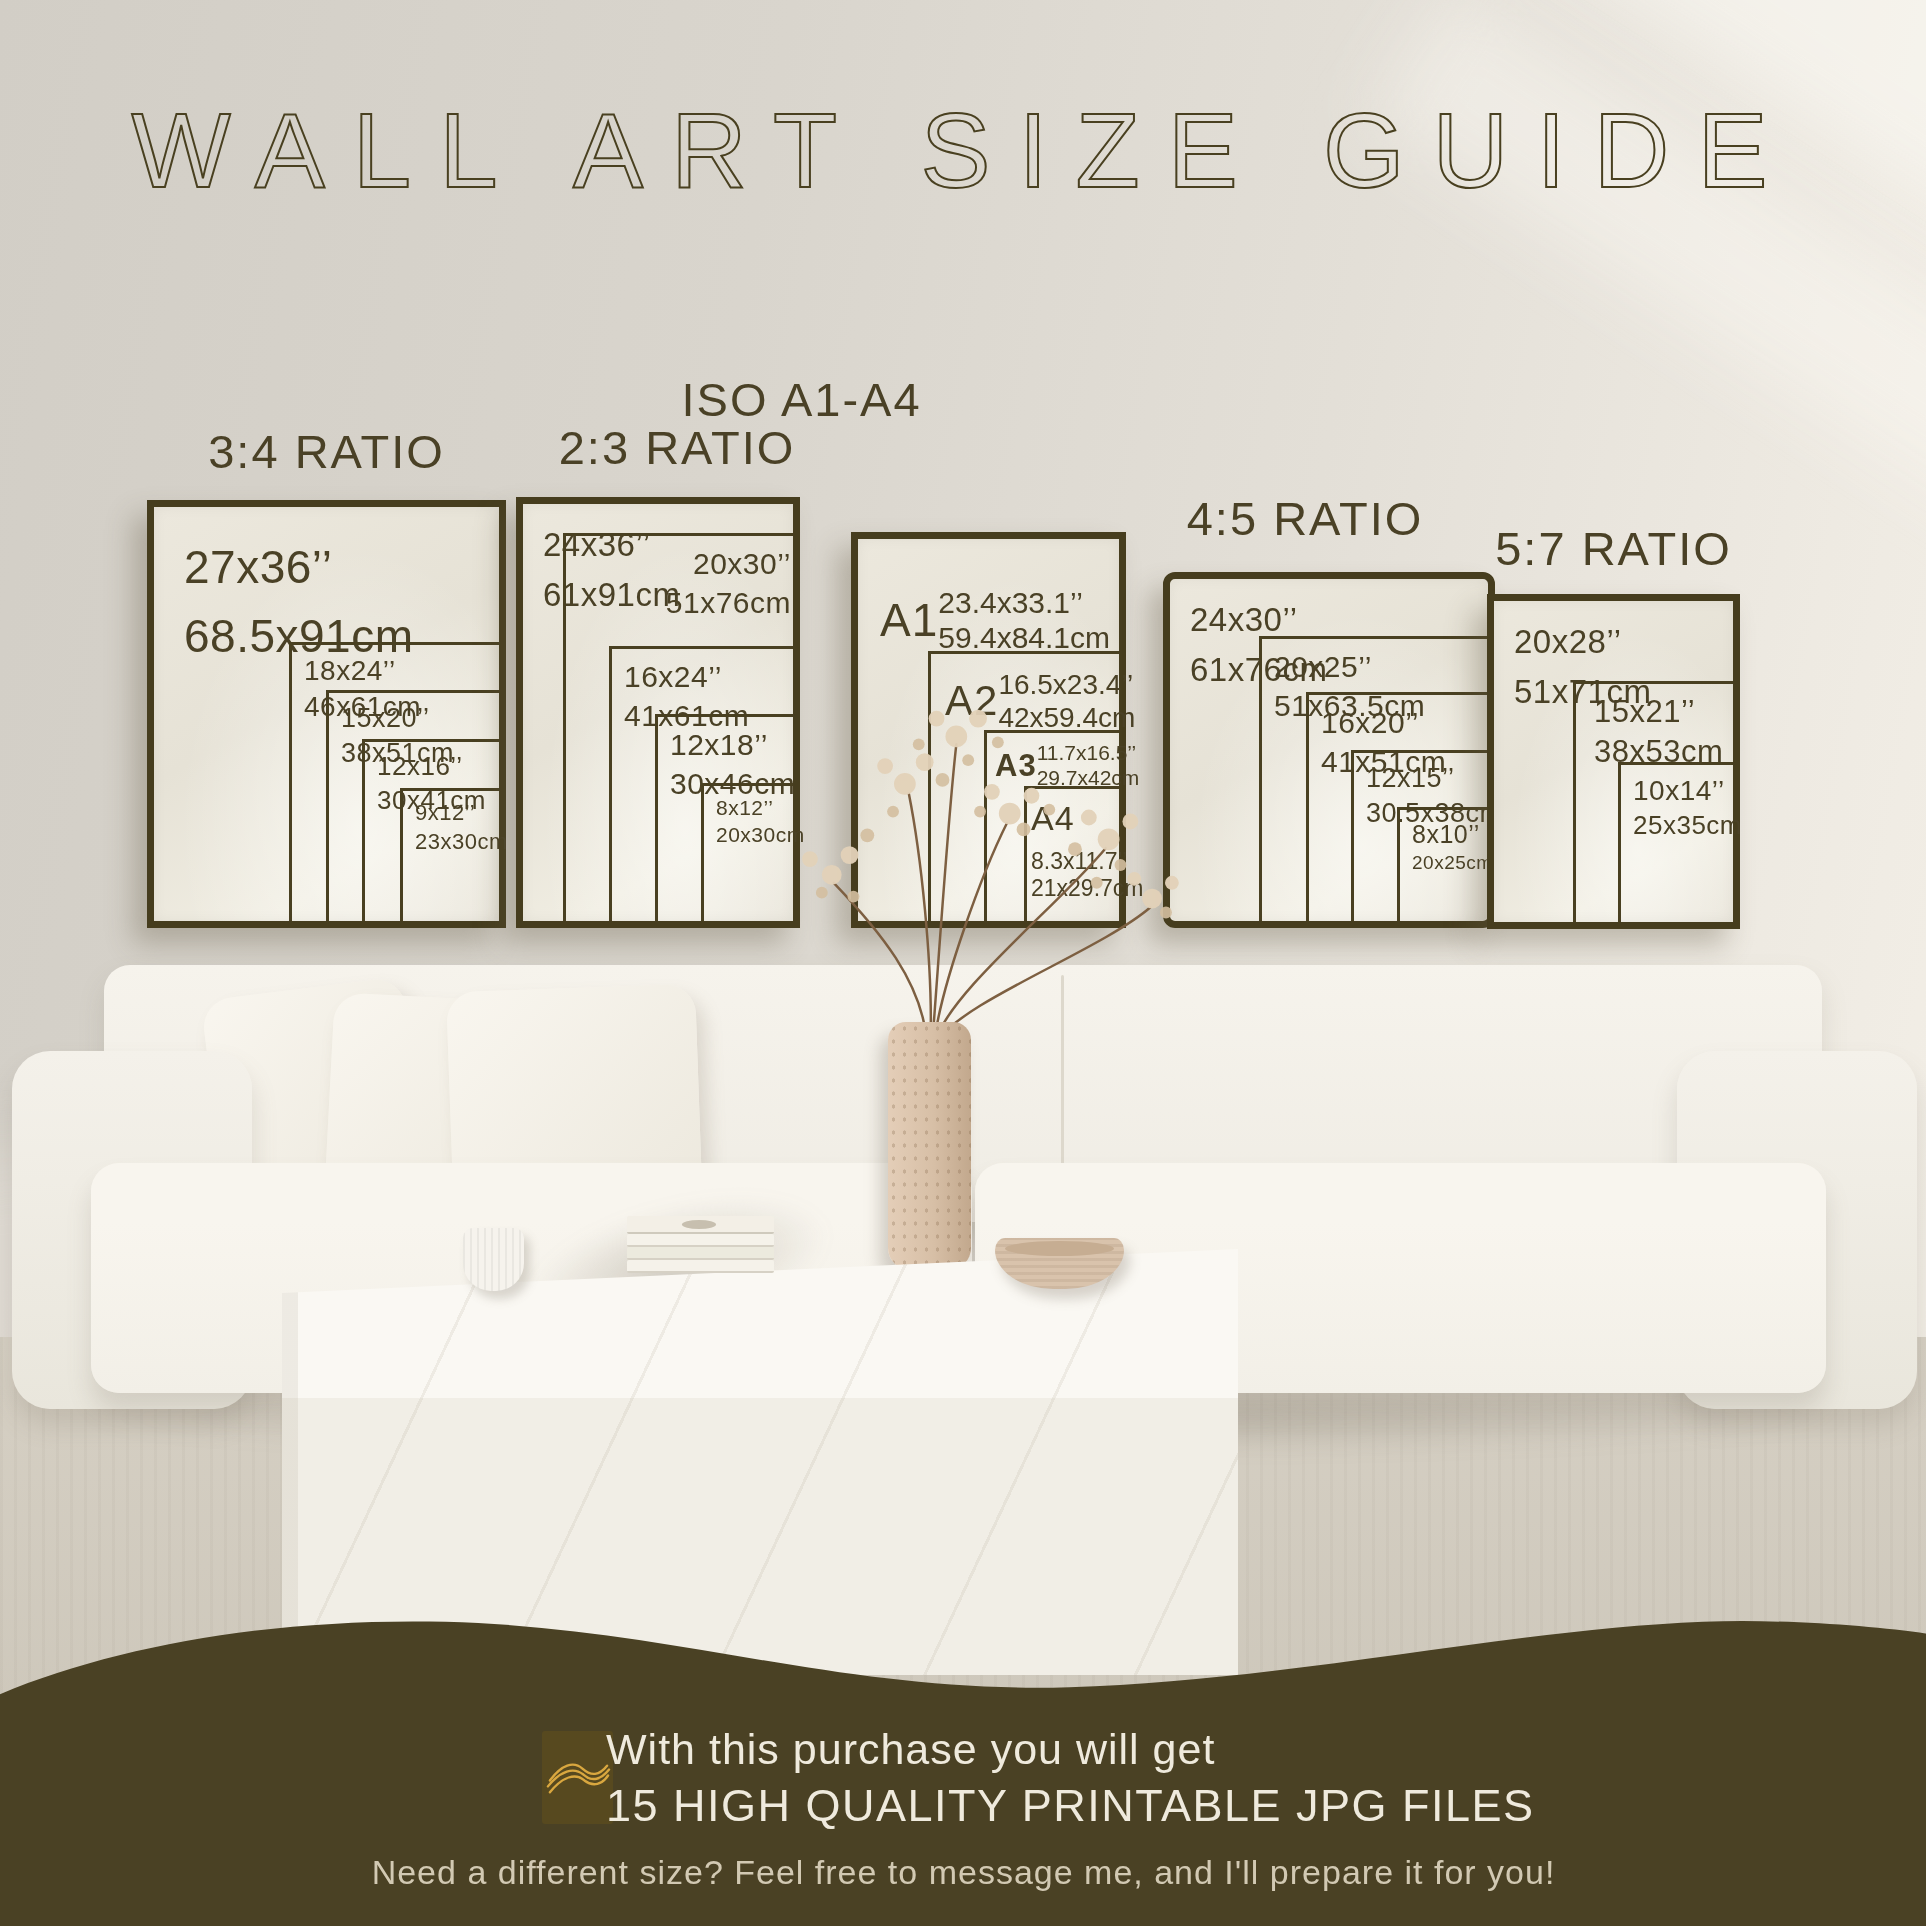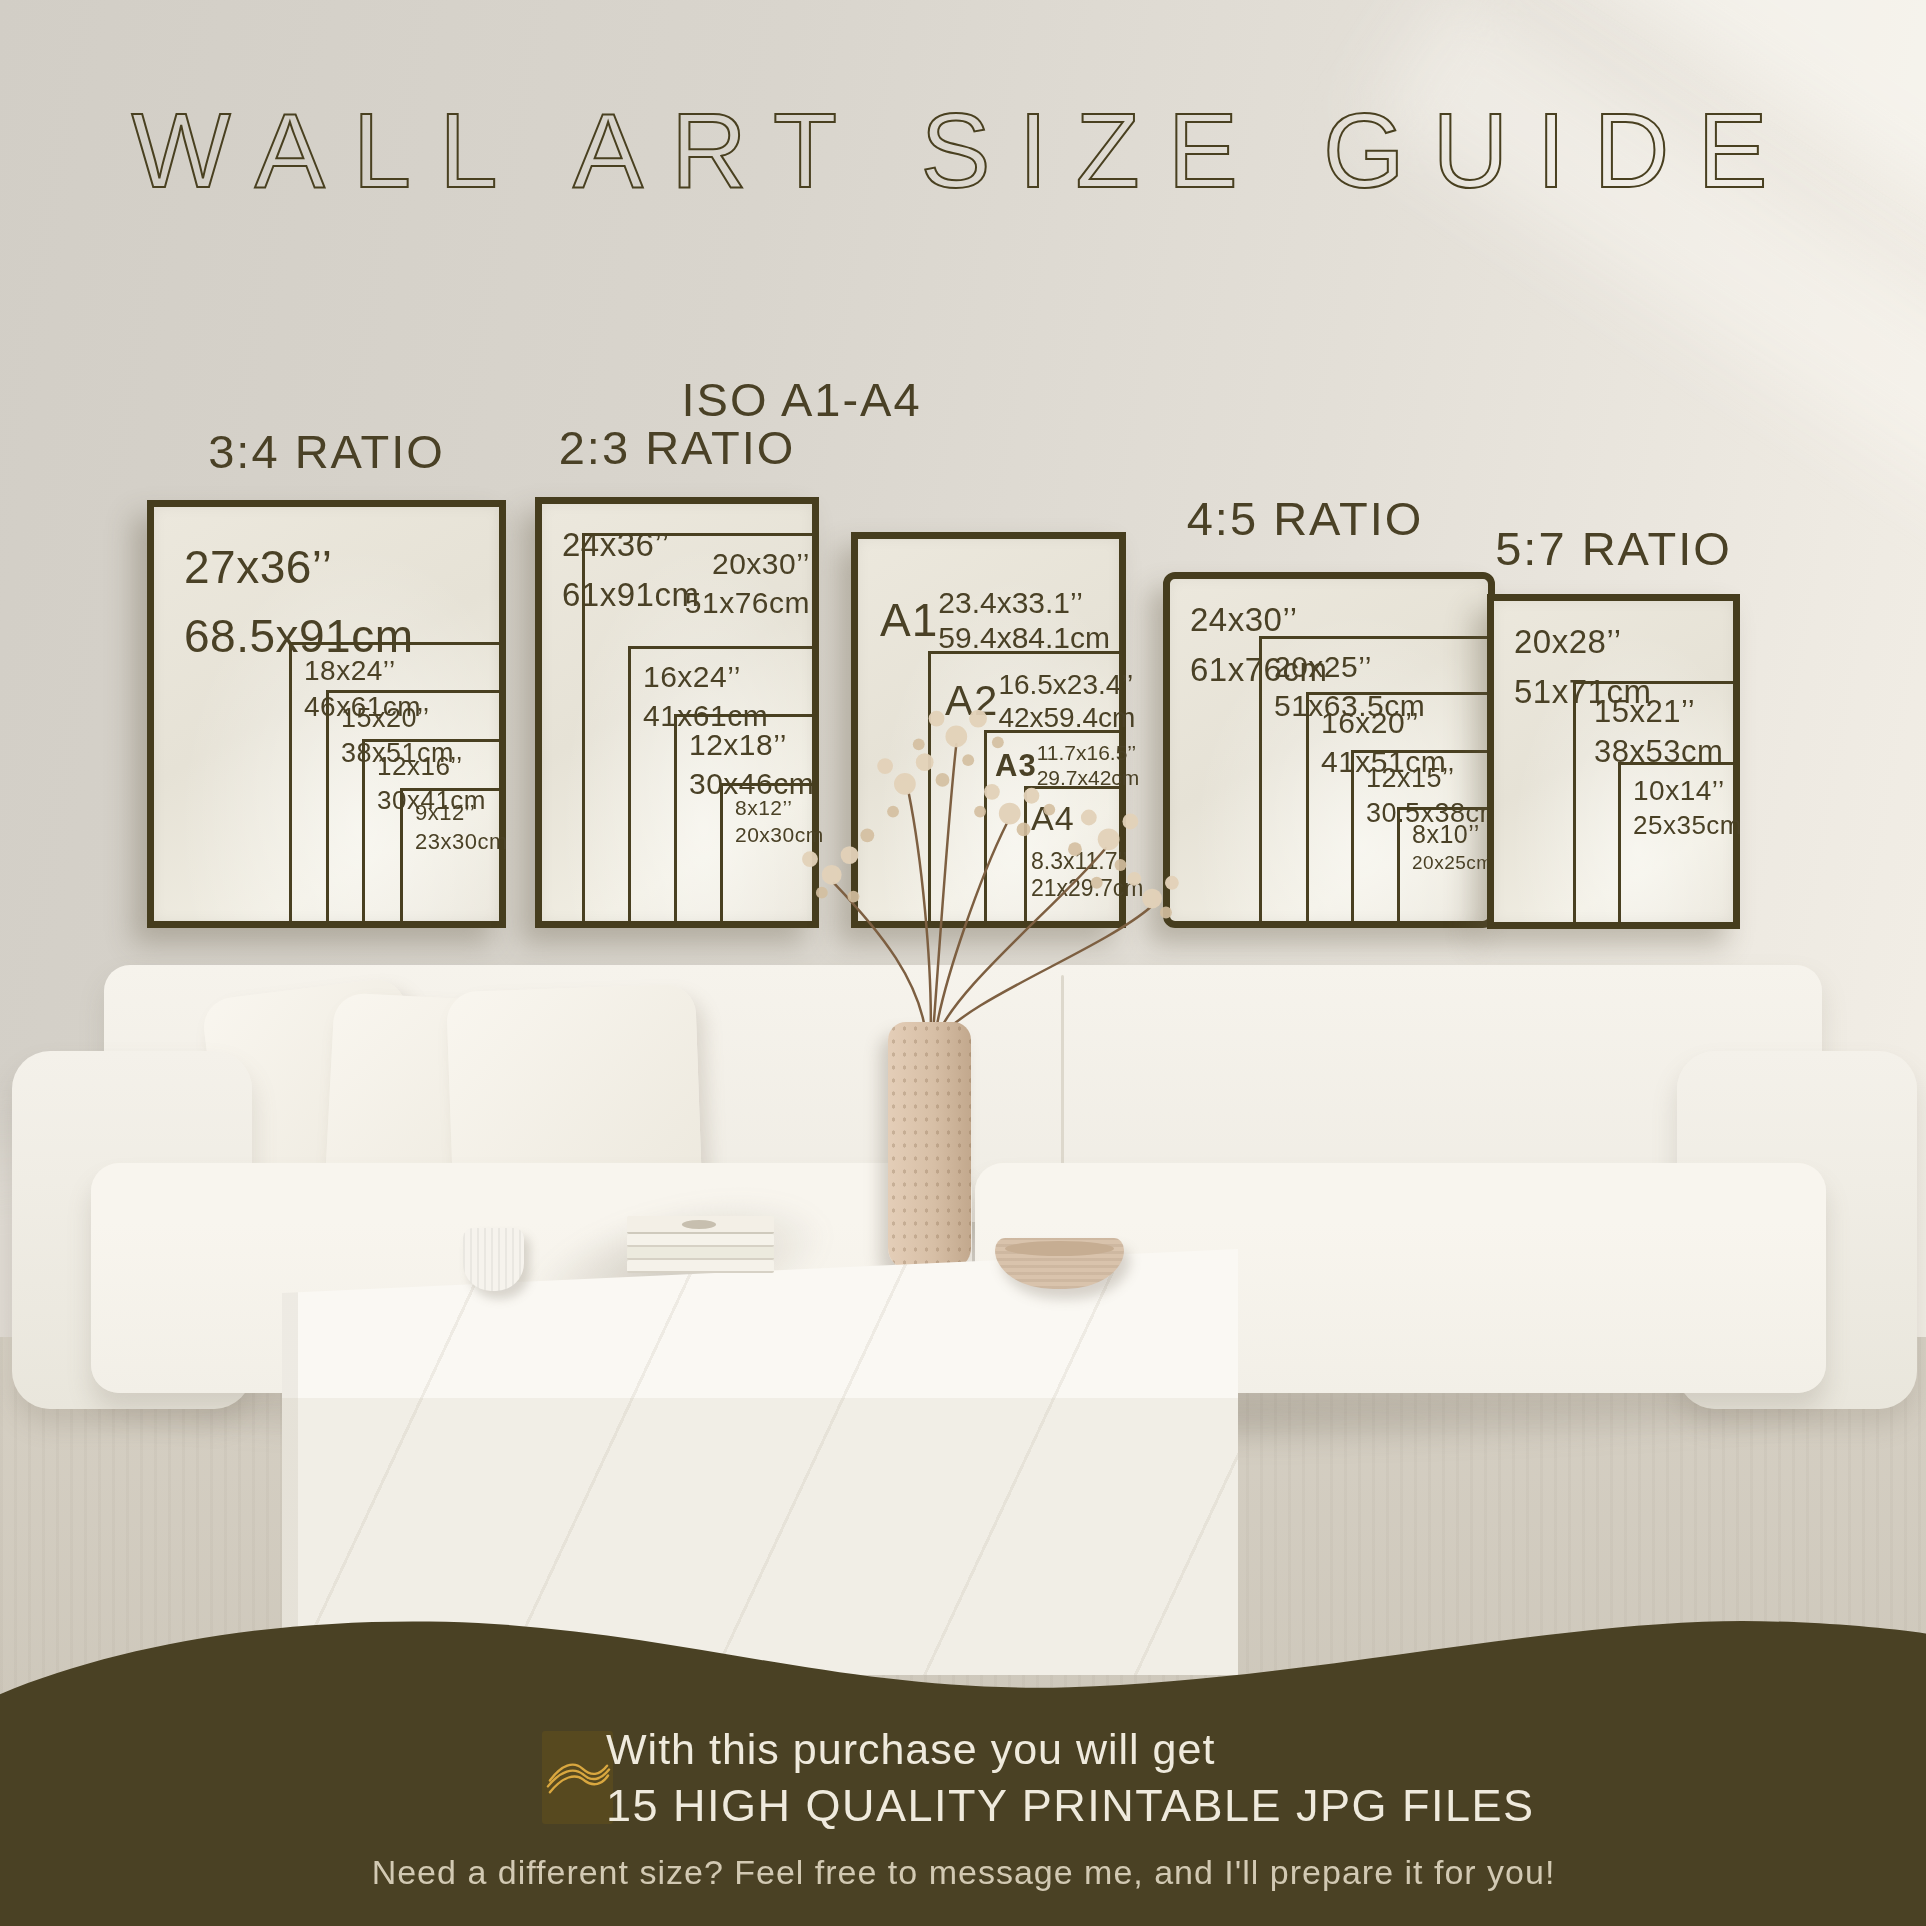--- a/index.html
+++ b/index.html
@@ -32,21 +32,21 @@
   .rl4 { left:1163px; width:284px; top:491px; }
   .rl5 { left:1487px; width:253px; top:521px; }
 
   
   .frame { position:absolute; z-index:2; border:7px solid #463d1e;
     background:
       radial-gradient(at 60% 78%, rgba(255,255,252,.55), transparent 62%),
       linear-gradient(150deg,#ece8dd 0%,#e6e2d6 45%,#f0ede2 78%,#e9e5da 100%);
     box-shadow: -14px 16px 26px rgba(96,86,64,0.32), inset 0 0 14px rgba(0,0,0,.05); }
   .f1 { left:147px;  top:500px; width:359px; height:428px; }
-  .f2 { left:535px;  top:497px; width:284px; height:431px; }
+  .f2 { left:516px;  top:497px; width:284px; height:431px; }
   .f3 { left:851px;  top:532px; width:275px; height:396px; }
   .f4 { left:1163px; top:572px; width:332px; height:356px;border-radius:12px; }
   .f5 { left:1487px; top:594px; width:253px; height:335px; }
 
   .sz { position:absolute; right:0; bottom:0;
     border-top:3px solid #494021; border-left:3px solid #494021; }
   .f1s1{width:210px;height:279px;} .f1s2{width:173px;height:231px;}
   .f1s3{width:137px;height:182px;} .f1s4{width:99px;height:133px;}
   .f2s1{width:230px;height:388px;text-align:right;} .f2s2{width:184px;height:275px;}
   .f2s3{width:138px;height:207px;} .f2s4{width:92px; height:138px;}

